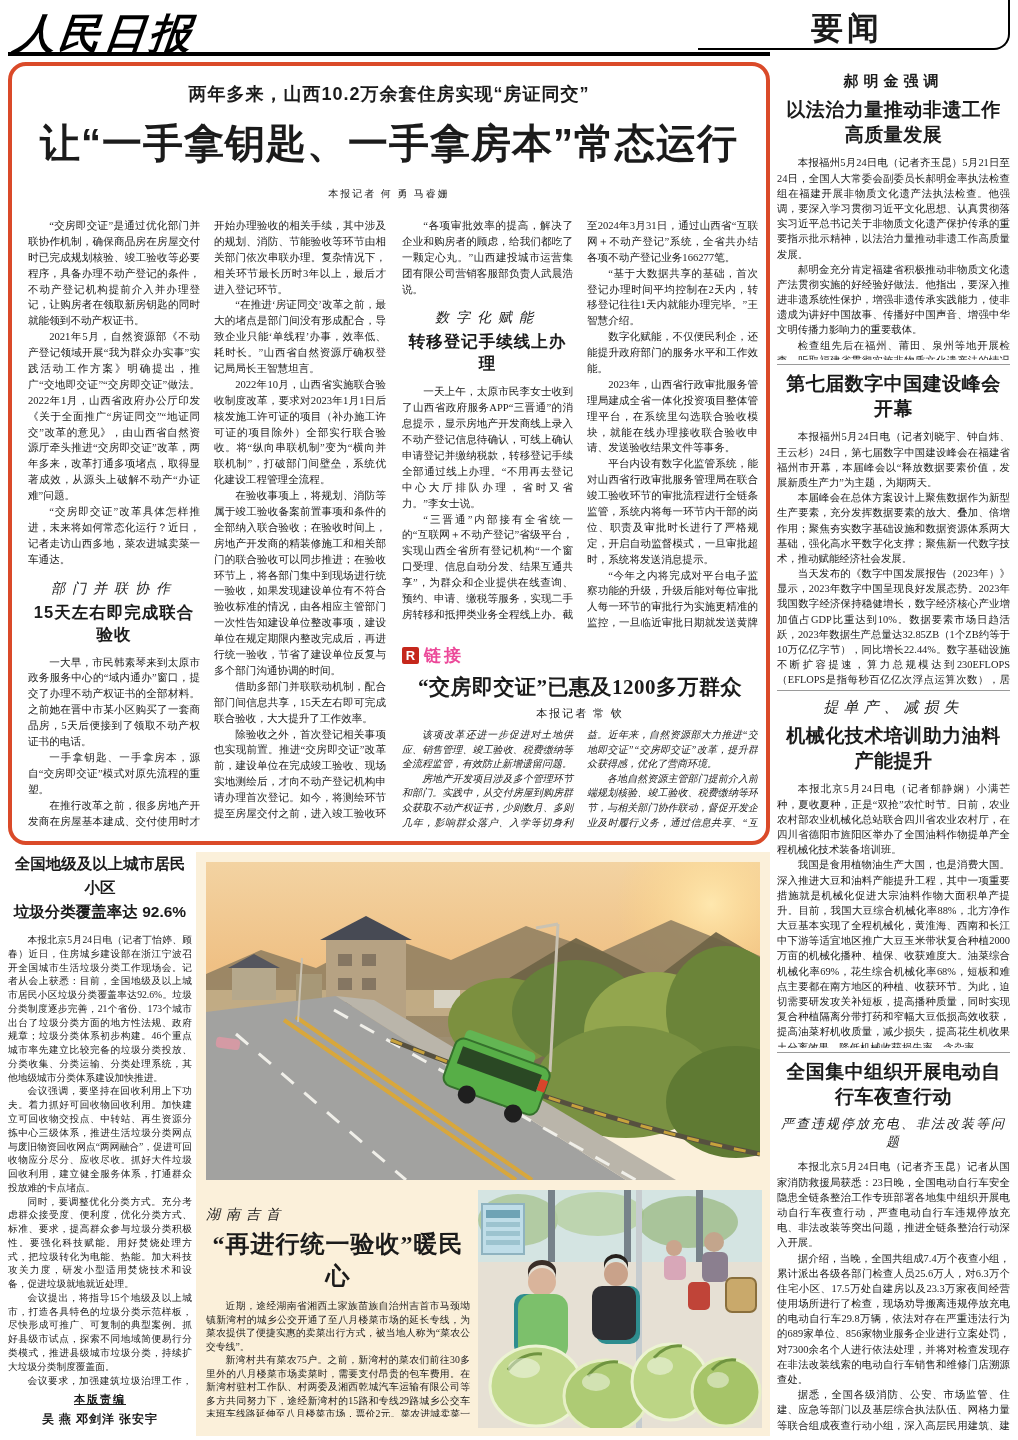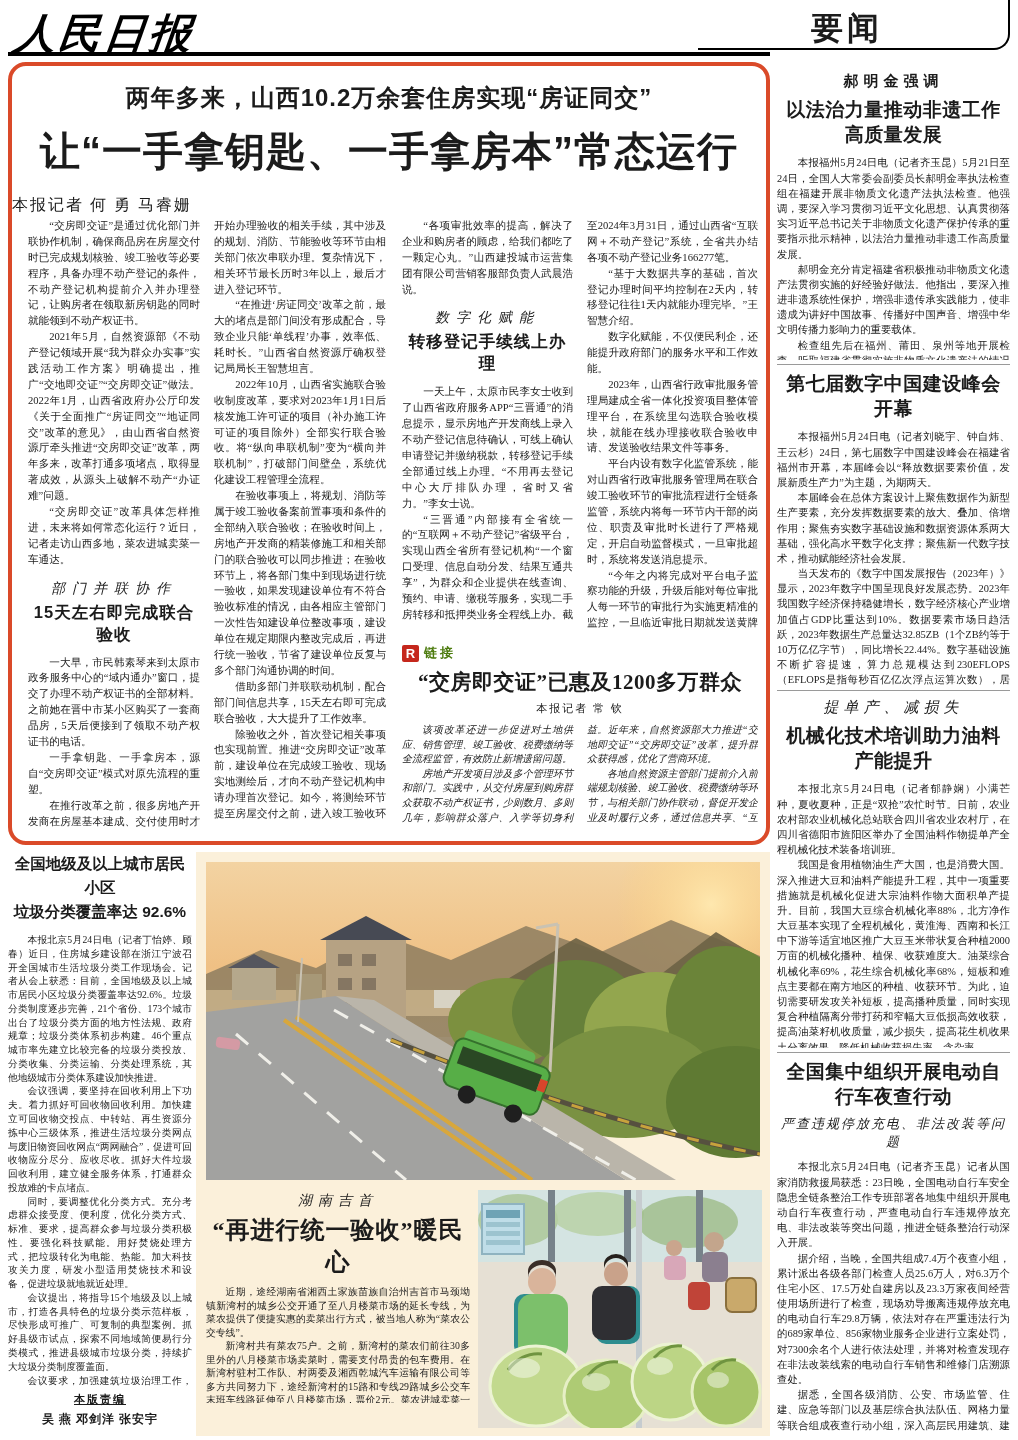--- a/index.html
+++ b/index.html
@@ -25,42 +25,42 @@
   .mast-date { font-size:13px; font-weight:bold; letter-spacing:1px; }
   .mast-pagenum { font-size:36px; font-weight:900; font-family:"Liberation Sans",sans-serif; line-height:1;}
   .mast-section { font-size:32px; font-weight:900; letter-spacing:4px; line-height:1;}
   .mast-rule { position:absolute; left:8px; top:52px; width:762px; height:3.5px; background:#000; }
 
   
   .main-box {
     position:absolute; left:8px; top:62px; width:762px; height:783px;
     border:4.5px solid #da4a29; border-radius:18px; background:#fff;
   }
-  .mb-kicker { text-align:center; margin-top:16px; font-size:24px; font-weight:bold;
+  .mb-kicker { text-align:center; margin-top:16px; font-size:18px; font-weight:bold;
     font-family:"Liberation Sans",sans-serif; letter-spacing:1px;}
   .mb-headline { text-align:center; margin-top:10px; font-size:40px; font-weight:900;
     font-family:"Liberation Sans",sans-serif; letter-spacing:1px; }
-  .mb-byline { margin-top:16px; font-size:16px; letter-spacing:2px; }
+  .mb-byline { text-align:center; margin-top:16px; font-size:10px; letter-spacing:2px; }
 
   .colregion { position:absolute; column-gap:14px; column-count:2; overflow:hidden; }
   .body-left  { left:16px; top:152px; width:358px; height:612px; }
   .body-right { left:390px; top:152px; width:356px; height:418px; }
   p.body { font-size:10.6px; line-height:1.5; text-align:justify; text-indent:2em; }
   .sec-eyebrow { text-align:center; font-size:14px; letter-spacing:7px; margin:12px 0 4px;
     break-inside:avoid; color:#222; font-style:italic; }
   .sec-title { text-align:center; font-size:16.5px; font-weight:900; letter-spacing:1px;
     font-family:"Liberation Sans",sans-serif; margin-bottom:9px; break-inside:avoid; }
 
   
   .link-box { position:absolute; left:390px; top:578px; width:356px; height:192px; }
   .link-tag { display:flex; align-items:center; gap:5px; margin-bottom:6px; }
   .link-tag-r { width:17px; height:17px; background:#c5271c; color:#fff; font-weight:bold;
     font-family:"Liberation Sans",sans-serif; font-size:13px;
     display:flex; align-items:center; justify-content:center; border-radius:2px;}
-  .link-tag-label { color:#4d7c0f; font-weight:bold; font-size:13px; letter-spacing:3px; }
+  .link-tag-label { color:#ec4899; font-weight:bold; font-size:17px; letter-spacing:3px; }
   .link-title { text-align:center; font-size:21px; font-weight:900; letter-spacing:.5px; margin:4px 0 5px; }
   .link-byline { text-align:center; font-size:11px; margin-bottom:7px; letter-spacing:2px;}
   .link-body { column-count:2; column-gap:14px; height:112px; overflow:hidden; }
   .link-body p { font-size:10px; line-height:1.46; text-align:justify; text-indent:2em; font-style:italic;}
 
   
   .ra { position:absolute; left:777px; width:233px; overflow:hidden; }
   .ra-sep { position:absolute; left:777px; width:233px; height:1px; background:#9a9a9a; }
   .ra-kicker { text-align:center; font-size:15px; font-weight:bold; letter-spacing:5px;
     font-family:"Liberation Sans",sans-serif; margin-bottom:7px; }
@@ -79,21 +79,21 @@
   .editors-label { font-size:11px; font-weight:bold; letter-spacing:2px;text-decoration:underline; }
   .editors-names { font-size:12px; font-weight:bold; letter-spacing:1px; margin-top:4px; }
 
   
   .feature { position:absolute; left:196px; top:852px; width:574px; height:584px; background:#fbf0da; }
   .photo { position:absolute; overflow:hidden; }
   .photo svg { display:block; width:100%; height:100%; }
   .photo-road { left:10px; top:10px; width:554px; height:318px; }
   .photo-bus  { left:282px; top:338px; width:284px; height:238px; }
   .feature-text { position:absolute; left:10px; top:336px; width:264px; height:240px; }
-  .ft-kicker { text-align:center; font-size:14px; letter-spacing:6px; font-style:italic; margin-top:4px;}
+  .ft-kicker { font-size:14px; letter-spacing:6px; font-style:italic; margin-top:18px;}
   .ft-title { text-align:center; font-size:24px; font-weight:900; letter-spacing:1px; margin:4px 0 7px; }
   .ft-body { height:118px; overflow:hidden; }
   .ft-body p { font-size:9.8px; line-height:1.38; text-align:justify; text-indent:2em; }
   .ft-captions { position:absolute; left:0; bottom:2px; width:100%; }
   .ft-captions .cap { font-size:9.8px; font-style:italic; font-weight:bold; line-height:1.45; text-indent:1em;}
   .ft-credit { font-size:9.8px; font-style:italic; text-align:right; margin-top:2px; }
 </style>
 </head>
 <body>
 

